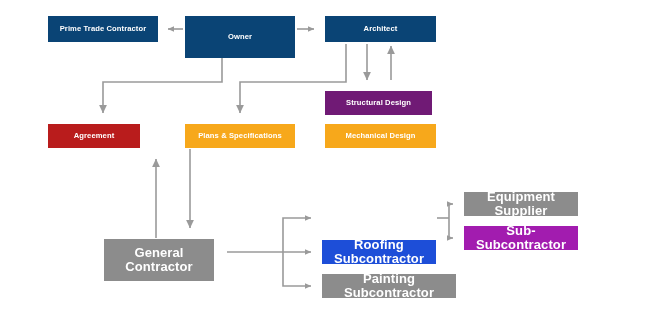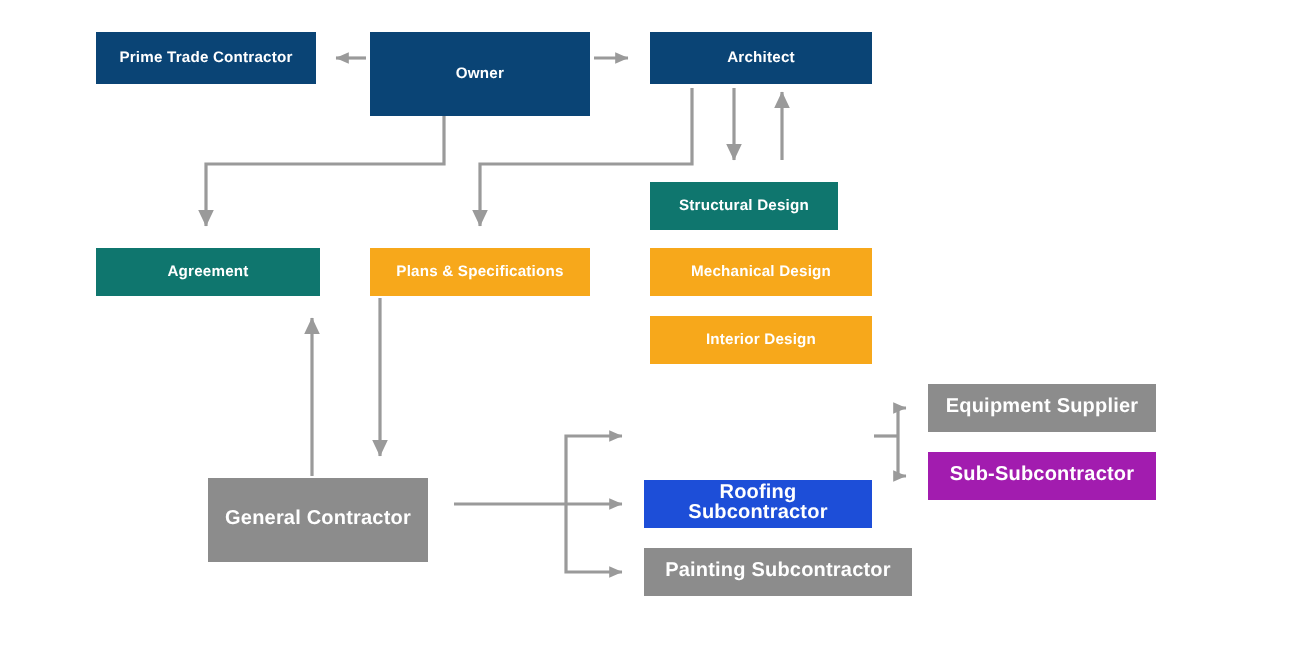--- a/index.html
+++ b/index.html
@@ -34,21 +34,21 @@
     color: #ffffff;
     font-weight: bold;
     letter-spacing: 0.1px;
     text-align: center;
     line-height: 1.05;
     padding: 0 4px;
     z-index: 2;
   }
   .node-navy  { background: #0A4475; font-size: 7.6px; }
   .node-orange{ background: #F7A81B; font-size: 7.6px; }
-  .node-gray  { background: #8C8C8C; font-size: 10px; }
+  .node-gray  { background: #8C8C8C; font-size: 13px; }
 </style>
 </head>
 <body>
 
 <div id="diagram-root" style="background: rgb(255, 255, 255);">
 
   <svg id="connector-layer" viewBox="0 0 651 331" width="651" height="331" xmlns="http://www.w3.org/2000/svg">
     <defs>
       <marker id="arrow-r" markerWidth="7" markerHeight="7" refX="6.4" refY="3.2" orient="auto" markerUnits="userSpaceOnUse">
         <path d="M0,0.3 L6.6,3.2 L0,6.1 Z" fill="#9A9A9A"></path>
@@ -94,25 +94,24 @@
 
       <path d="M449,218 L449,238 L453,238" marker-end="url(#arrow-r)"></path>
 
     </g>
   </svg>
 
   <div class="node node-navy" style="left: 48px; top: 16px; width: 110px; height: 26px; background: rgb(10, 68, 117); color: rgb(255, 255, 255);">Prime Trade Contractor</div>
   <div class="node node-navy" style="left: 185px; top: 16px; width: 110px; height: 42px; background: rgb(10, 68, 117); color: rgb(255, 255, 255);">Owner</div>
   <div class="node node-navy" style="left: 325px; top: 16px; width: 111px; height: 26px; background: rgb(10, 68, 117); color: rgb(255, 255, 255);">Architect</div>
 
-  <div class="node node-orange" style="left: 325px; top: 91px; width: 94px; height: 24px; background: #0f766e; color: rgb(255, 255, 255);">Structural Design</div>
+  <div class="node node-orange" style="left: 325px; top: 91px; width: 107px; height: 24px; background: #701a75; color: rgb(255, 255, 255);">Structural Design</div>
   <div class="node node-orange" style="left: 325px; top: 124px; width: 111px; height: 24px; background: rgb(247, 168, 27); color: rgb(255, 255, 255);">Mechanical Design</div>
-  <div class="node node-orange" style="left: 325px; top: 158px; width: 111px; height: 24px; background: rgb(247, 168, 27); color: rgb(255, 255, 255);">Interior Design</div>
 
-  <div class="node node-orange" style="left: 48px; top: 124px; width: 112px; height: 24px; background: #0f766e; color: rgb(255, 255, 255); text-align: center;">Agreement</div>
+  <div class="node node-orange" style="left: 48px; top: 124px; width: 92px; height: 24px; background: #b91c1c; color: rgb(255, 255, 255); text-align: center;">Agreement</div>
   <div class="node node-orange" style="left: 185px; top: 124px; width: 110px; height: 24px; background: rgb(247, 168, 27); color: rgb(255, 255, 255);">Plans &amp; Specifications</div>
 
   <div class="node node-gray" style="left: 104px; top: 239px; width: 110px; height: 42px; background: rgb(140, 140, 140); color: rgb(255, 255, 255);">General Contractor</div>
   <div class="node node-gray" style="left: 322px; top: 240px; width: 114px; height: 24px; background: #1d4ed8; color: rgb(255, 255, 255);">Roofing Subcontractor</div>
   <div class="node node-gray" style="left: 322px; top: 274px; width: 134px; height: 24px; background: rgb(140, 140, 140); color: rgb(255, 255, 255);">Painting Subcontractor</div>
   <div class="node node-gray" style="left: 464px; top: 192px; width: 114px; height: 24px; background: rgb(140, 140, 140); color: rgb(255, 255, 255);">Equipment Supplier</div>
   <div class="node node-gray" style="left: 464px; top: 226px; width: 114px; height: 24px; background: #a21caf; color: rgb(255, 255, 255);">Sub-Subcontractor</div>
 
 </div>
 

